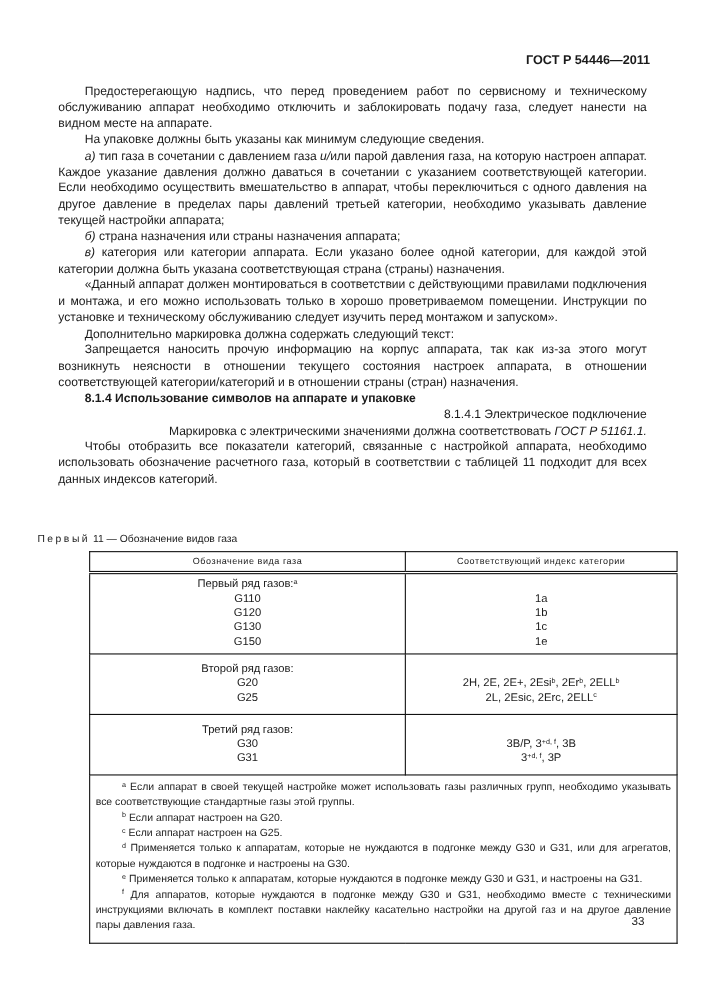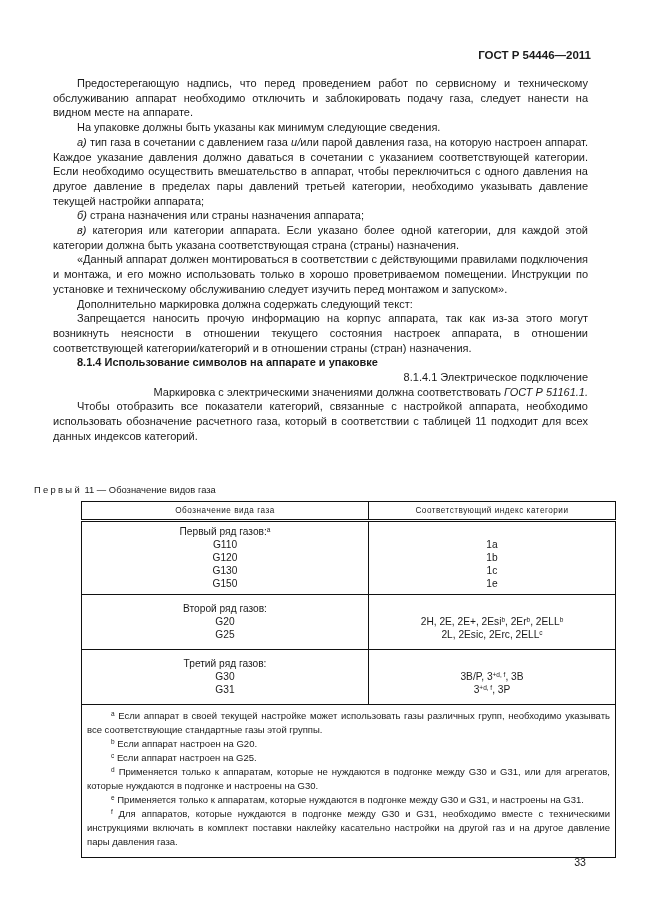--- a/index.html
+++ b/index.html
@@ -16,21 +16,21 @@
   table { position: absolute; left: 53px; top: 501px; width: 535px; border-collapse: collapse;
           font-size: 10.2px; line-height: 13px; margin-left: 28px; }
   th { font-weight: normal; font-size: 8.2px; letter-spacing: 0.5px; height: 17px; padding: 0;
        border: 1px solid #111; border-bottom: 3px double #111; }
   td { border: 1px solid #111; text-align: center; vertical-align: top; padding: 0; }
   td.c1 { width: 286px; }
   .cellblock { padding: 3px 0 4px 0; }
   .notes { text-align: left; font-size: 9.5px; line-height: 14px; padding: 4px 5px 8px 5px; }
   .notes .n { text-indent: 24px; margin: 0; text-align: justify; }
   sup { font-size: 6.5px; vertical-align: 3px; line-height: 0; }
-  .pagenum { position: absolute; right: 60px; top: 856px; font-size: 10.6px; }
+  .pagenum { position: absolute; right: 60px; top: 832px; font-size: 10.6px; }
 </style>
 </head>
 <body>
 
 <div class="header">ГОСТ Р 54446—2011</div>
 
 <div class="body">
   <p class="p">Предостерегающую надпись, что перед проведением работ по сервисному и техническому обслуживанию аппарат необходимо отключить и заблокировать подачу газа, следует нанести на видном месте на аппарате.</p>
   <p class="p">На упаковке должны быть указаны как минимум следующие сведения.</p>
   <p class="p"><span class="it">а)</span><span> тип газа в сочетании с давлением газа </span><span class="it">и/</span><span>или парой давления газа, на которую настроен аппарат. Каждое указание давления должно даваться в сочетании с указанием соответствующей категории. Если необходимо осуществить вмешательство в аппарат, чтобы переключиться с одного давления на другое давление в пределах пары давлений третьей категории, необходимо указывать давление текущей настройки аппарата;</span></p>

